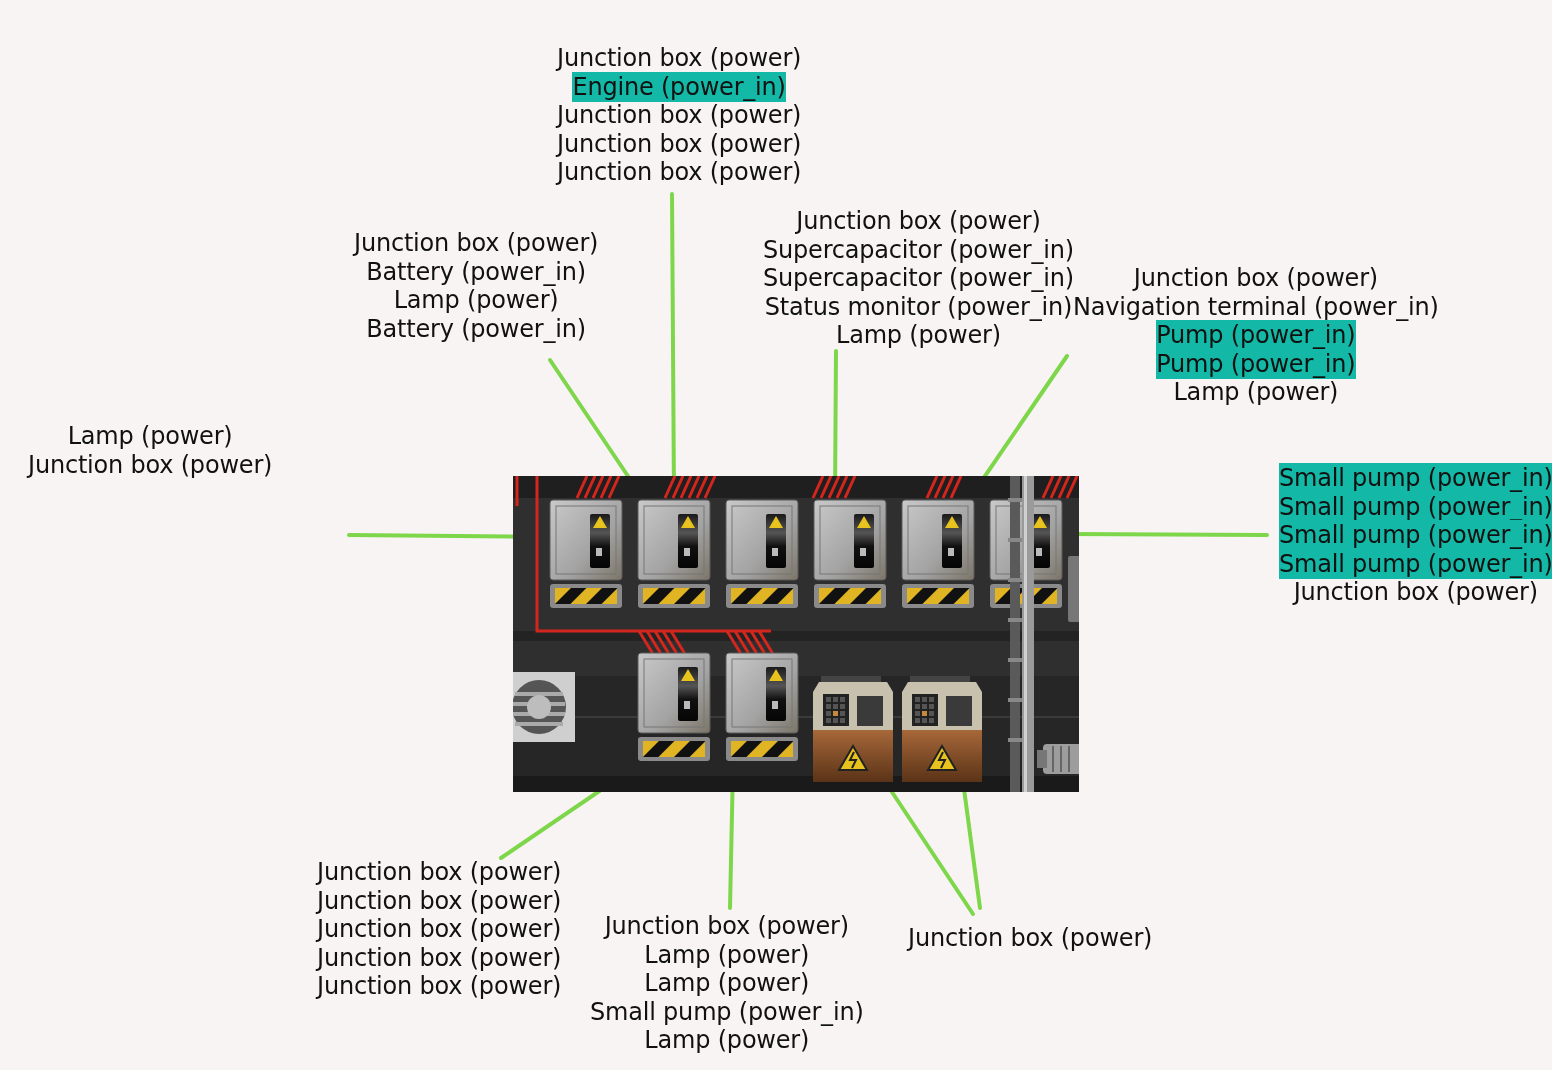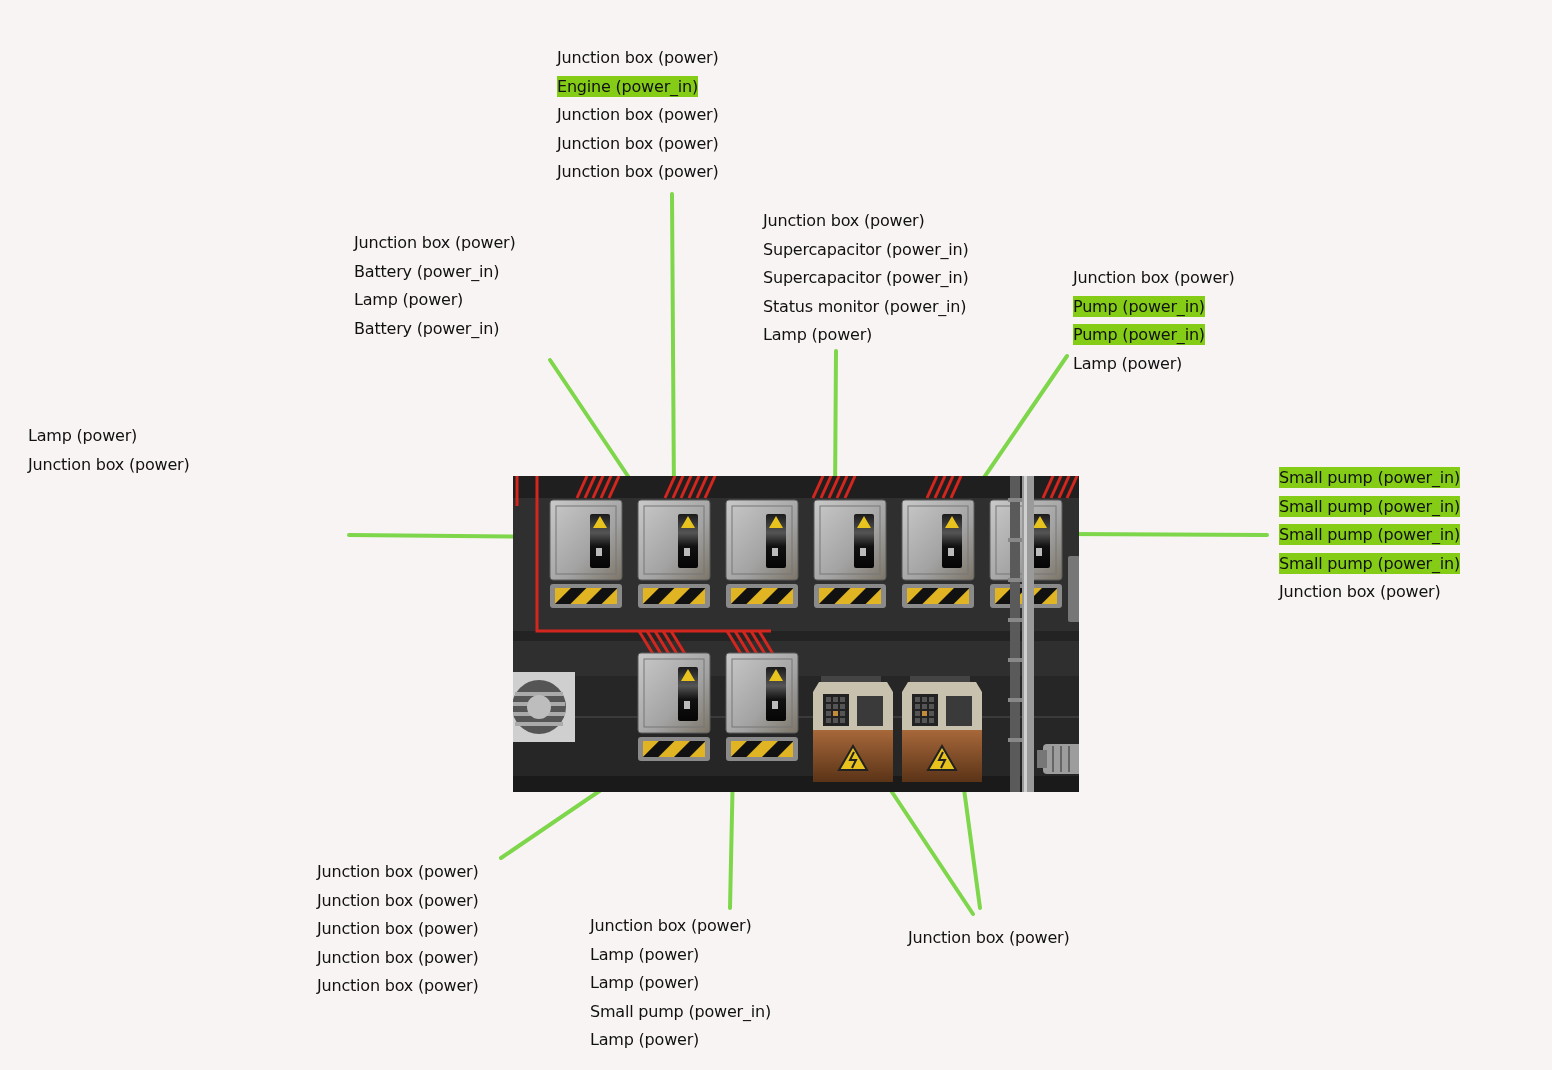--- a/index.html
+++ b/index.html
@@ -5,25 +5,26 @@
   html, body { margin: 0; padding: 0; }
   body {
     width: 1552px; height: 1070px; position: relative; overflow: hidden;
     background: #f9f4f4;
     font-family: "DejaVu Sans", sans-serif;
     color: #111;
   }
   .label-group { position: absolute; }
   .label-line {
     display: block; white-space: nowrap;
-    font-size: 16px; line-height: 28.6px; height: 28.6px;
+    font-size: 24px; line-height: 28.6px; height: 28.6px;
     letter-spacing: -0.2px;
+    text-align: center;
   }
   .label-line span { padding: 1px 0; }
-  .label-line.hl span { background: #84cc16; }
+  .label-line.hl span { background: #14b8a6; }
   #connectors { position: absolute; left: 0; top: 0; pointer-events: none; }
   #scene {
     position: absolute; left: 513px; top: 476px; width: 566px; height: 316px;
     background: #2b2b2b; overflow: hidden;
   }
 </style>
 </head>
 <body>
 
 <svg id="connectors" width="1552" height="1070">
@@ -291,20 +292,21 @@
 <div class="label-group" style="left:763px; top:207px;">
   <div class="label-line"><span>Junction box (power)</span></div>
   <div class="label-line"><span>Supercapacitor (power_in)</span></div>
   <div class="label-line"><span>Supercapacitor (power_in)</span></div>
   <div class="label-line"><span>Status monitor (power_in)</span></div>
   <div class="label-line"><span>Lamp (power)</span></div>
 </div>
 
 <div class="label-group" style="left:1073px; top:264px;">
   <div class="label-line"><span>Junction box (power)</span></div>
+  <div class="label-line"><span>Navigation terminal (power_in)</span></div>
   <div class="label-line hl"><span>Pump (power_in)</span></div>
   <div class="label-line hl"><span>Pump (power_in)</span></div>
   <div class="label-line"><span>Lamp (power)</span></div>
 </div>
 
 <div class="label-group" style="left:28px; top:422px;">
   <div class="label-line"><span>Lamp (power)</span></div>
   <div class="label-line"><span>Junction box (power)</span></div>
 </div>
 

